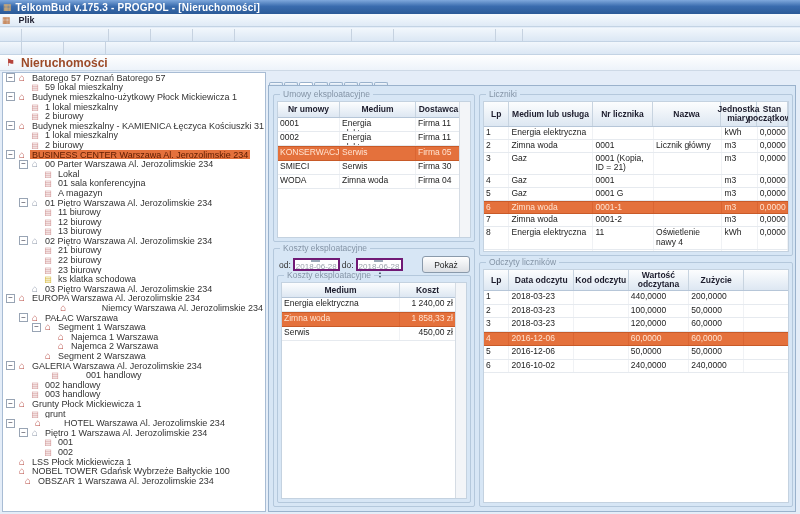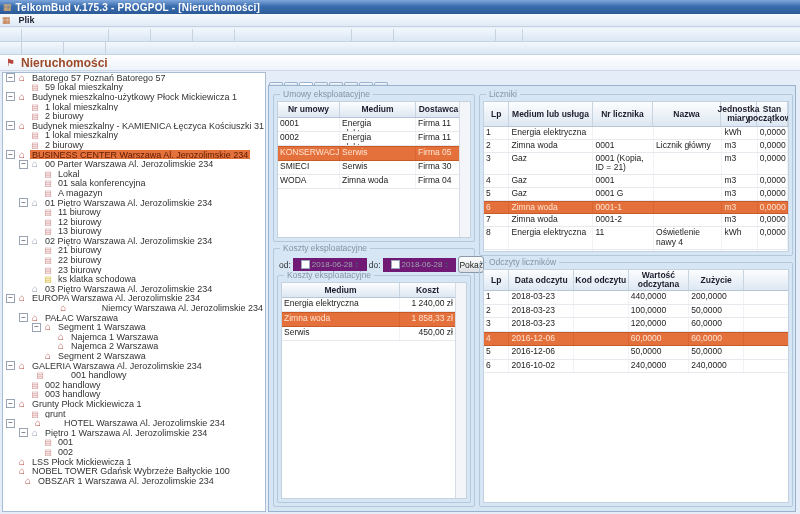--- a/index.html
+++ b/index.html
@@ -90,22 +90,22 @@
   .koszty .c0,.koszty .h0{width:118px;} .koszty .c1,.koszty .h1{width:56px;}
   .koszty .c1{text-align:right;}
   
   .odczyty .thead{height:20px;} .odczyty .trow{height:12.5px;}
   .odczyty .c0,.odczyty .h0{width:26px;} .odczyty .c1,.odczyty .h1{width:66px;}
   .odczyty .c2,.odczyty .h2{width:56px;} .odczyty .c3,.odczyty .h3{width:62px;}
   .odczyty .c4,.odczyty .h4{width:56px;} .odczyty .c5,.odczyty .h5{width:45px;border-right:none;}
   
   .filterrow{position:absolute;left:5px;top:8px;right:4px;height:15px;
     display:flex;align-items:center;font-size:8.5px;color:#333;}
-  .datectl{display:inline-flex;align-items:center;background:#fff;border:7px solid #701a75;
-    height:13px;padding:0 1px;margin:0 2px;box-sizing:border-box;}
+  .datectl{display:inline-flex;align-items:center;background:#fff;border:2px solid #701a75;
+    height:13px;padding:0 1px;margin:0 2px;box-sizing:border-box;flex-direction:column;}
   .datectl .cb{width:7px;height:7px;border:1px solid #9aa8b8;background:#fff;margin-right:2px;}
   .datectl .dval{font-size:8px;color:#9aa2ac;white-space:nowrap;}
   .spin{display:inline-flex;flex-direction:column;justify-content:center;margin-left:2px;}
   .spin span{font-size:4px;line-height:4px;color:#456;}
   .btn{margin-left:auto;width:46px;height:15px;font-size:8.5px;color:#222;
     background:linear-gradient(#fefefe,#dcdfe4);border:1px solid #8a9aab;border-radius:3px;
     display:flex;align-items:center;justify-content:center;}
 </style>
 </head>
 <body>
@@ -319,21 +319,21 @@
     <div class="tree-row" data-icon="building" style="padding-left: 29px;">
       <span class="exp"></span>
       <span class="ticon"></span>
       <span class="tlabel">Segment 2 Warszawa</span>
     </div>
     <div class="tree-row" data-icon="building" data-exp="minus" style="padding-left: 3px;">
       <span class="exp"></span>
       <span class="ticon"></span>
       <span class="tlabel">GALERIA Warszawa Al. Jerozolimskie 234</span>
     </div>
-    <div class="tree-row" data-icon="unit" style="padding-left: 0; gap: 21px;">
+    <div class="tree-row" data-icon="unit" style="padding-left: 15px; gap: 21px;">
       <span class="exp"></span>
       <span class="ticon"></span>
       <span class="tlabel">001 handlowy</span>
     </div>
     <div class="tree-row" data-icon="unit" style="padding-left: 16px;">
       <span class="exp"></span>
       <span class="ticon"></span>
       <span class="tlabel">002 handlowy</span>
     </div>
     <div class="tree-row" data-icon="unit" style="padding-left: 16px;">

